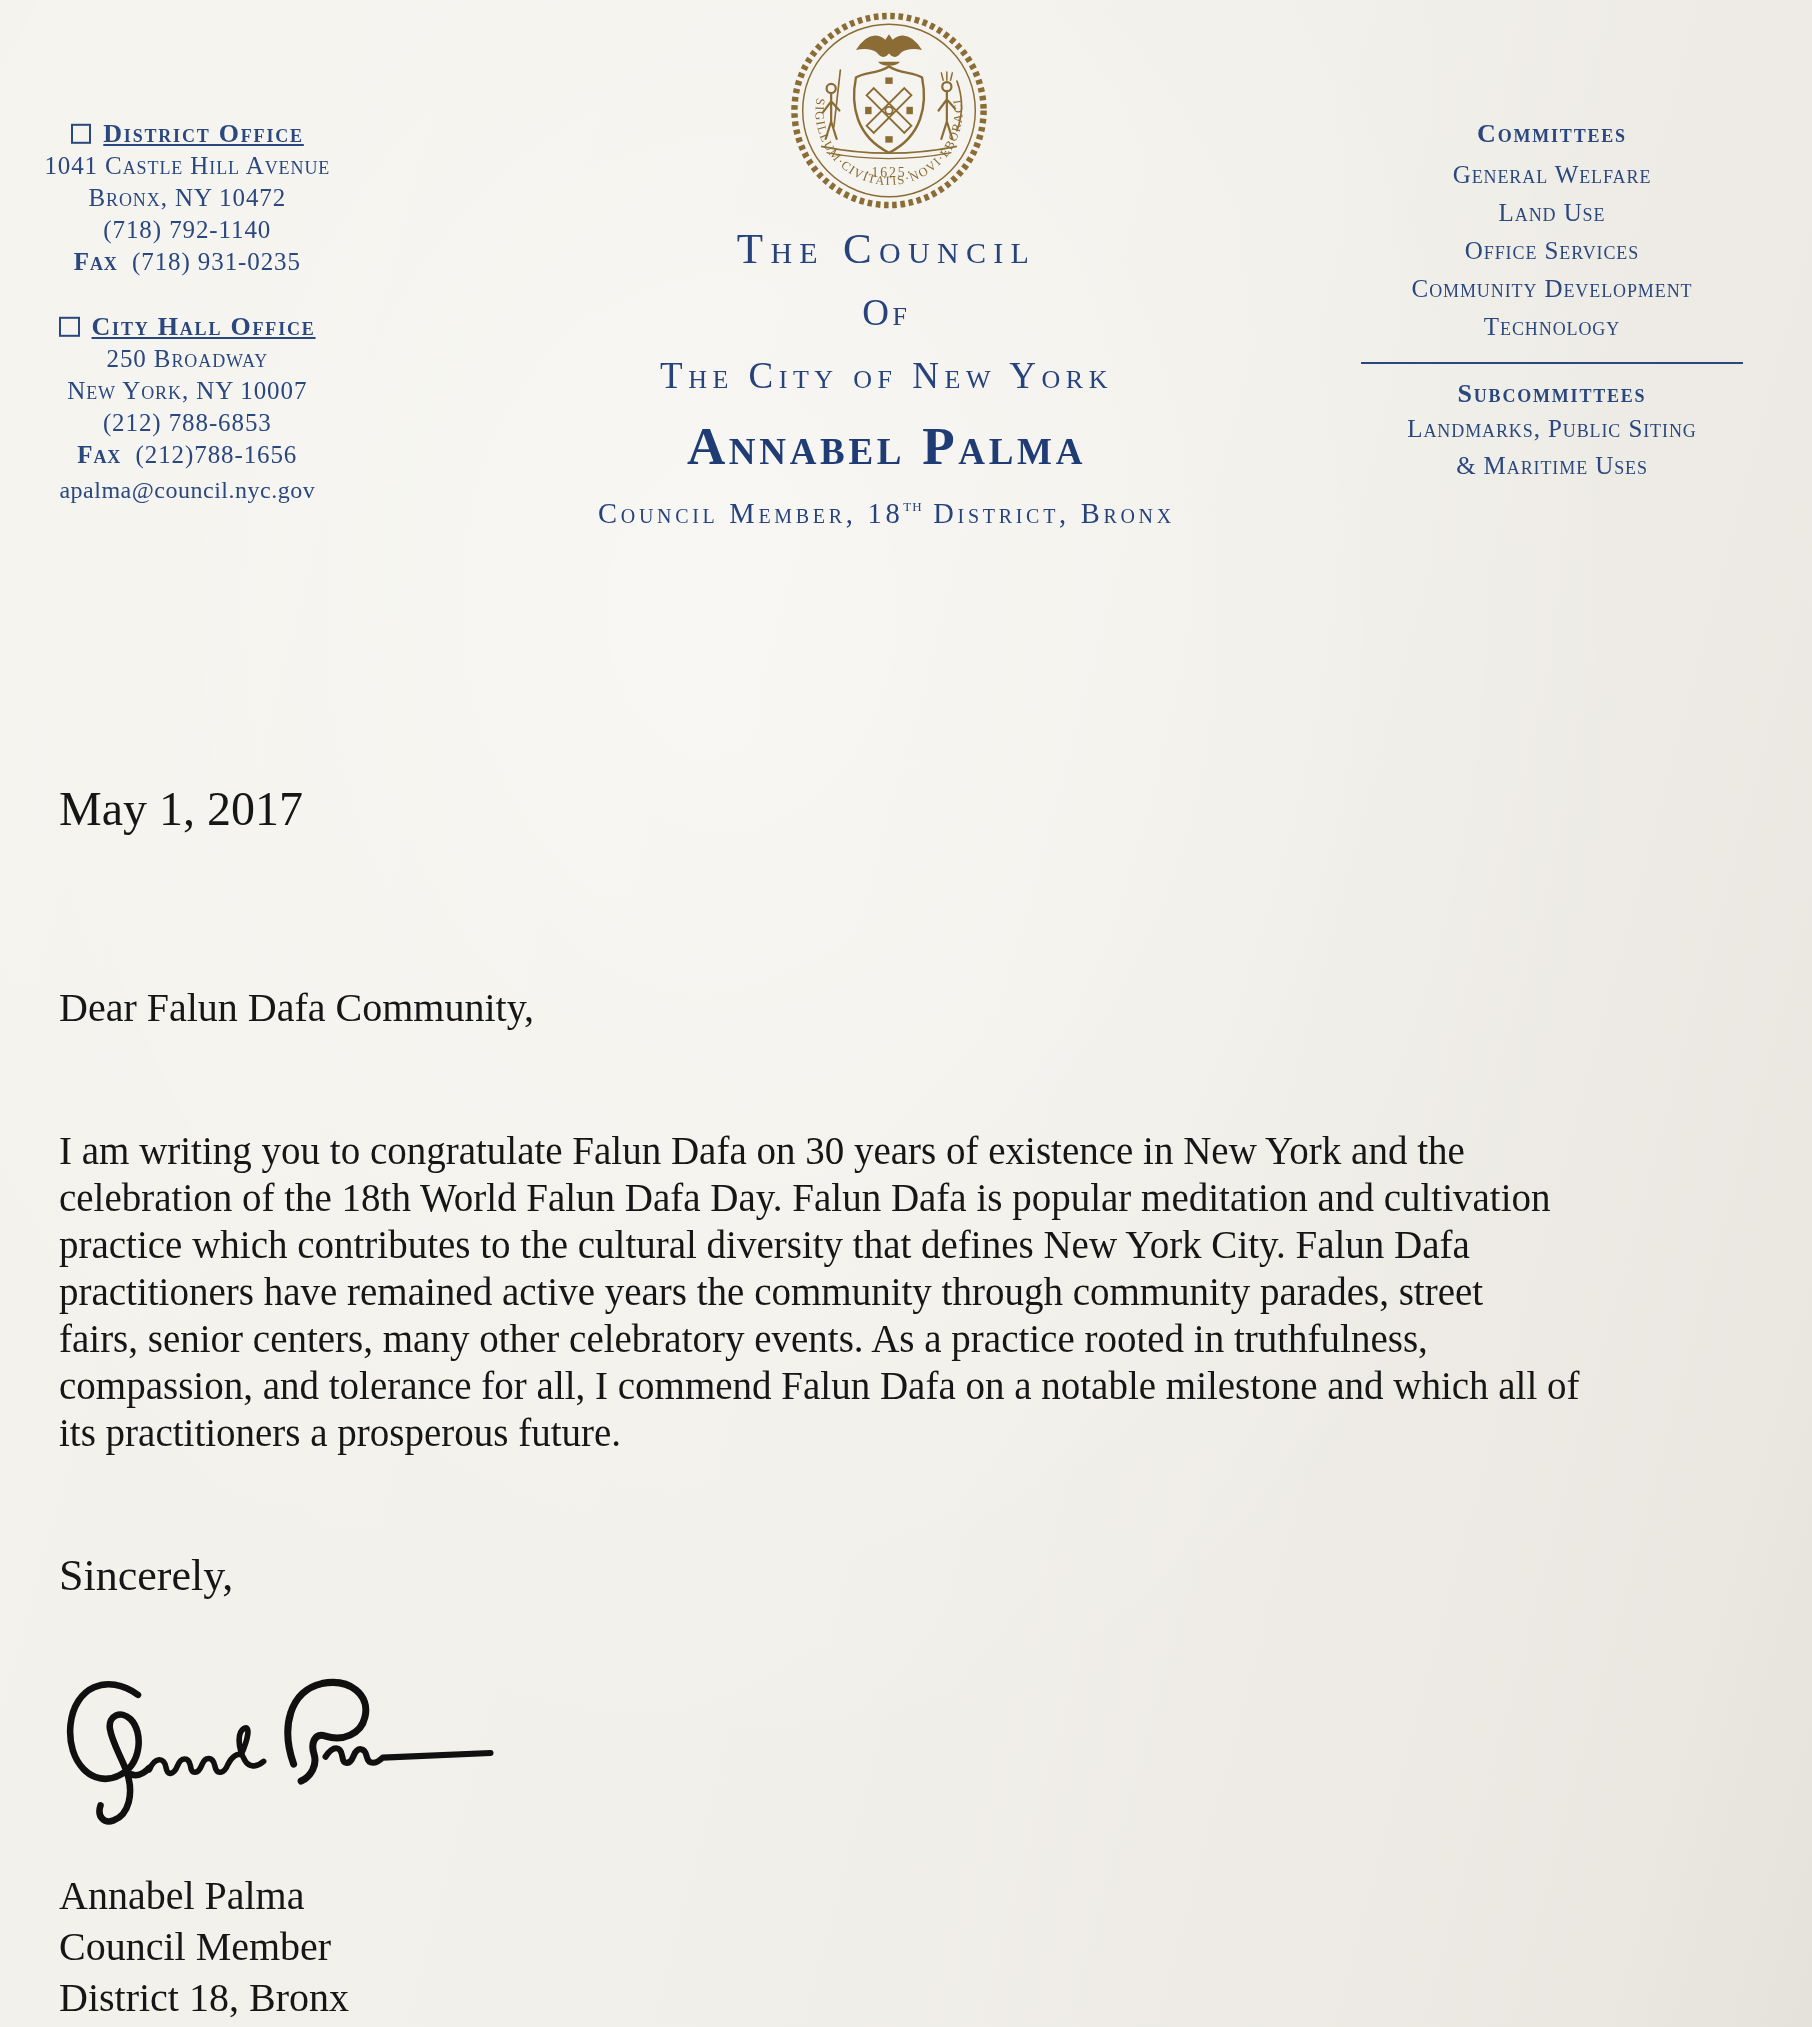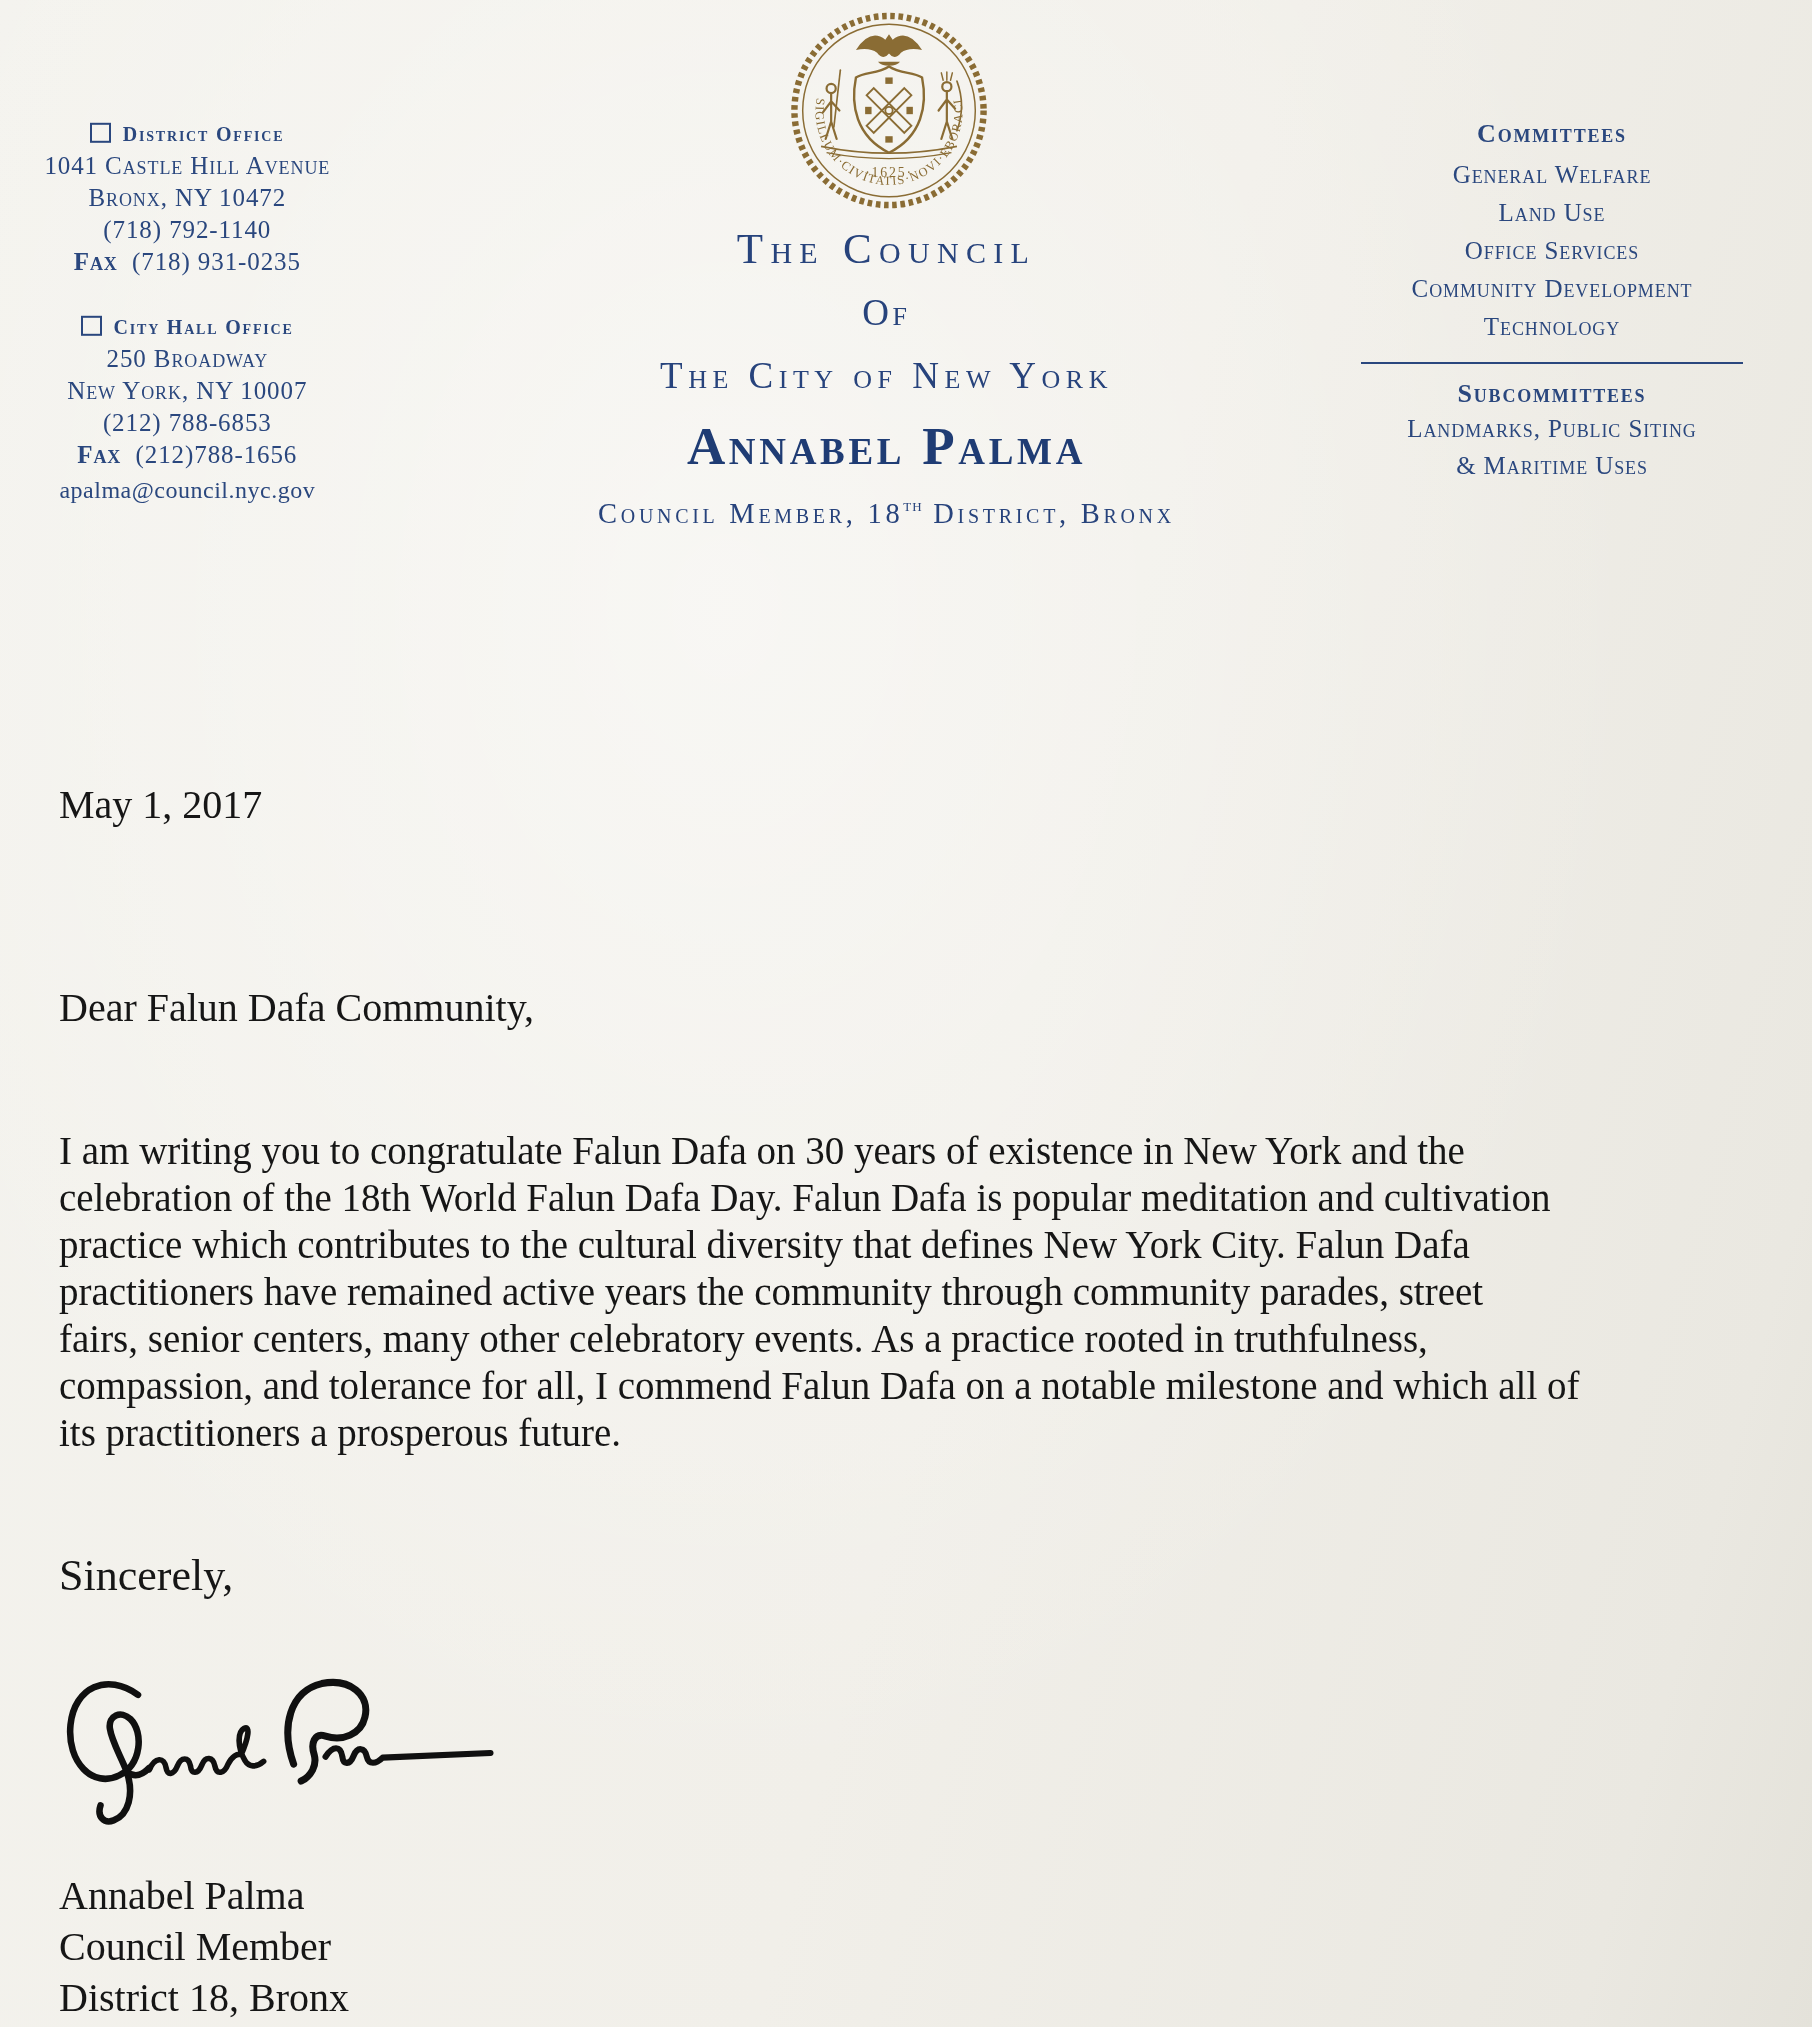--- a/index.html
+++ b/index.html
@@ -19,21 +19,21 @@
     overflow:hidden;
   }
   .sc{font-variant:small-caps;}
 
   
   .col-left{
     position:absolute; left:7.3px; top:118px; width:360px;
     text-align:center; color:#2a477e;
     font-size:25px; line-height:32px; letter-spacing:0.9px;
   }
-  .office-title{font-weight:bold; font-size:20px; letter-spacing:1.8px; white-space:nowrap;}
+  .office-title{font-weight:bold; font-size:26px; letter-spacing:1.8px; white-space:nowrap;text-decoration:underline;}
   .checkbox{
     display:inline-block; width:16.5px; height:16.5px;
     border:2.8px solid #2a477e; margin-right:12px;
     transform:translateY(1.8px);
   }
   .office-block2{margin-top:33px;}
   .fax-label{font-weight:bold; letter-spacing:0.9px;}
   .email-line{font-size:24px; letter-spacing:0.5px; margin-top:2.8px;}
 
   
@@ -54,21 +54,21 @@
     position:absolute; left:1352px; top:118px; width:400px;
     text-align:center; color:#2a477e;
     font-size:25px; line-height:38px; letter-spacing:0.9px;
   }
   .committees-title{font-weight:bold; font-size:26px; letter-spacing:1.8px; line-height:31px; margin-bottom:7.3px;}
   .rule{width:382px; border:0; border-top:2.8px solid #2a477e; margin:15.6px auto 13px auto;}
   .sub-title{font-weight:bold; font-size:26px; letter-spacing:1.8px; line-height:33px;}
   .sub-lines{line-height:37px;}
 
   
-  .date{position:absolute; left:59px; top:781px; font-size:40px;}
+  .date{position:absolute; left:59px; top:781px; font-size:48px;}
   .salutation{position:absolute; left:59px; top:984px; font-size:40px;}
   .body-par{position:absolute; left:59px; top:1127px; width:1745px; font-size:39px; line-height:47px;}
   .body-line{white-space:nowrap;}
   .closing{position:absolute; left:59px; top:1550px; font-size:44px;}
   .signature{position:absolute; left:48px; top:1646px; width:450px; height:197px;}
   .signer{position:absolute; left:59px; top:1870px; font-size:40px; line-height:51px;}
 </style>
 </head>
 <body>
 

